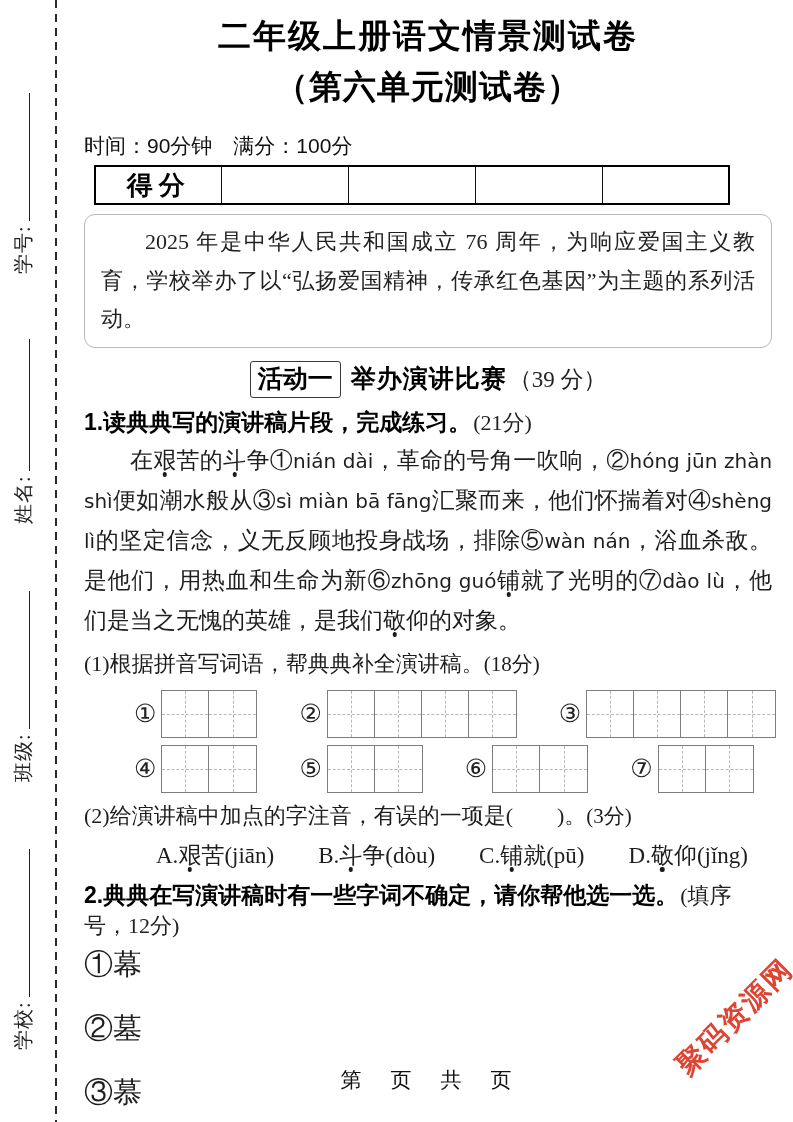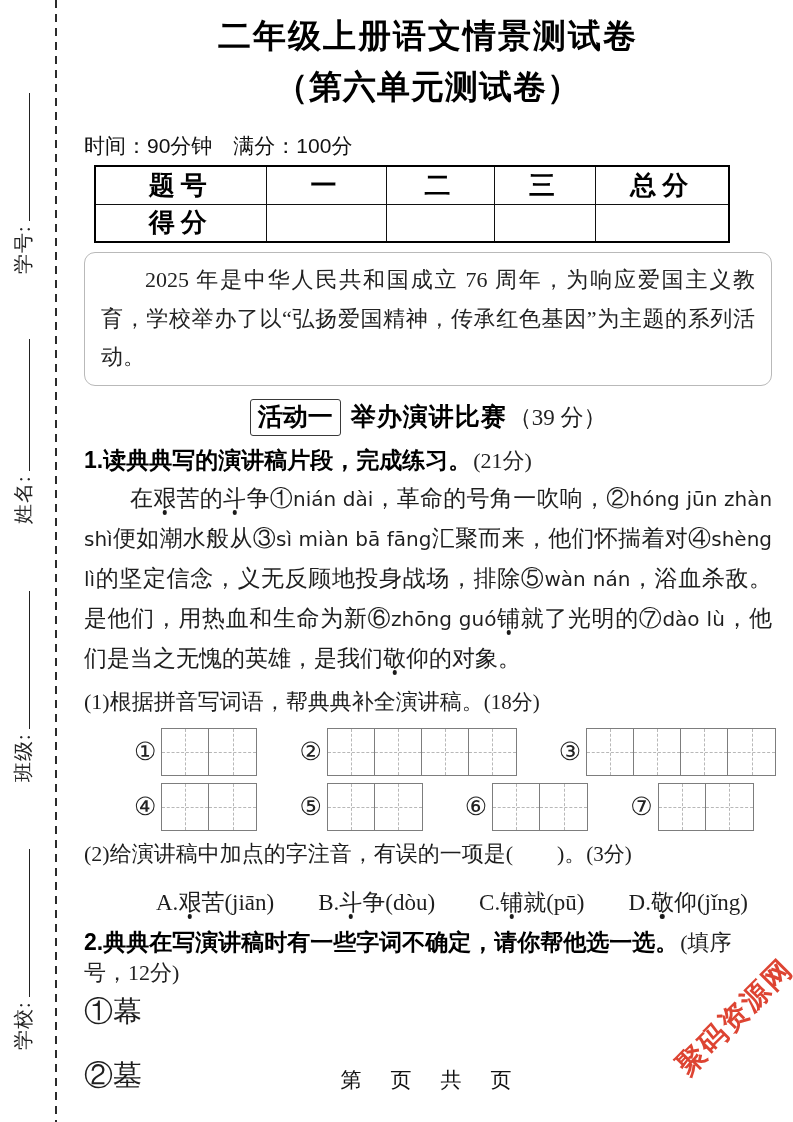--- a/index.html
+++ b/index.html
@@ -102,21 +102,21 @@
   .tian-cell:last-child { border-right:none; }
   .tian-cell::before {
     content:""; position:absolute; left:0; right:0; top:50%;
     border-top:1px dashed #b8b8b8;
   }
   .tian-cell::after {
     content:""; position:absolute; top:0; bottom:0; left:50%;
     border-left:1px dashed #b8b8b8;
   }
   
-  .options { display:flex; gap:44px; margin-top:14px; margin-left:72px;
+  .options { display:flex; gap:44px; margin-top:5px; margin-left:72px;
     font-size:23px; color:#1e1e1e; }
   
   .choices { display:flex; justify-content:center; gap:24px; margin-top:4px;
     font-size:29px; color:#1e1e1e;flex-direction:column; }
   .line2 { padding-left:2.1em; text-indent:0; }
   
   .footer {
     position:absolute; left:84px; width:688px; bottom:28px; text-align:center;
     font-family:"Liberation Sans", sans-serif; font-size:21px;
     letter-spacing:4px; color:#111;
@@ -150,27 +150,20 @@
   </div>
 
   <div class="content">
 
     <div class="title">二年级上册语文情景测试卷</div>
     <div class="subtitle">（第六单元测试卷）</div>
     <div class="meta">时间：90分钟　满分：100分</div>
 
     <table class="score">
       <tbody>
-          <tr>
-        <td class="c0">题号</td>
-        <td class="c1">一</td>
-        <td class="c2">二</td>
-        <td class="c3">三</td>
-        <td class="c4">总分</td>
-      </tr>
       <tr>
         <td>得分</td>
         <td></td>
         <td></td>
         <td></td>
         <td></td>
       </tr>
     </tbody>
       </table>
 

